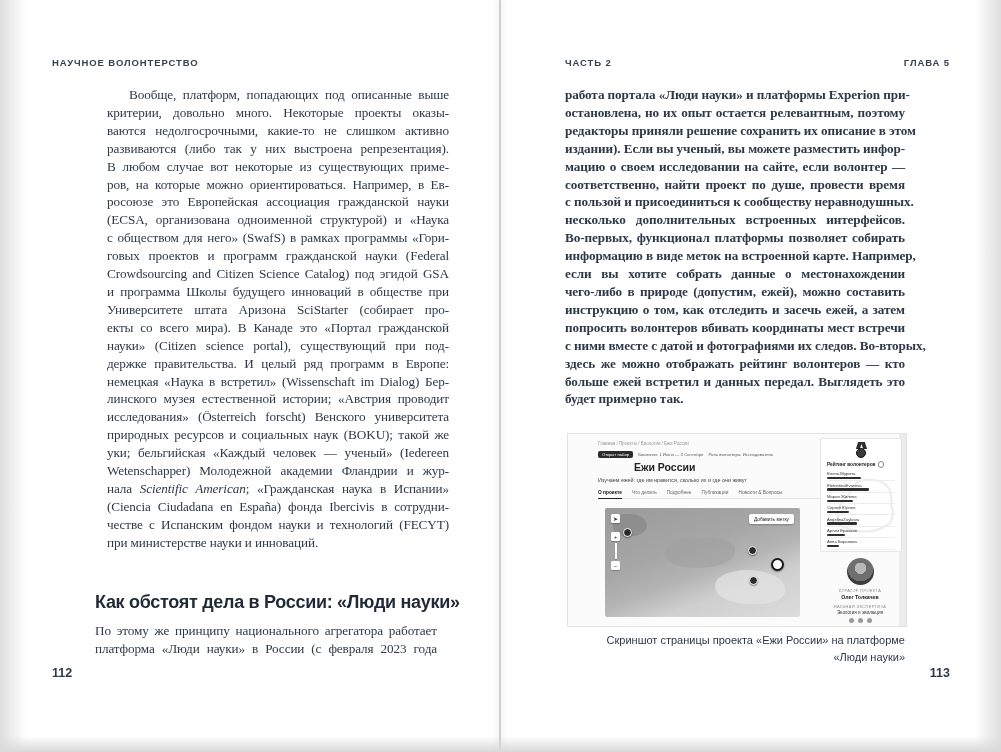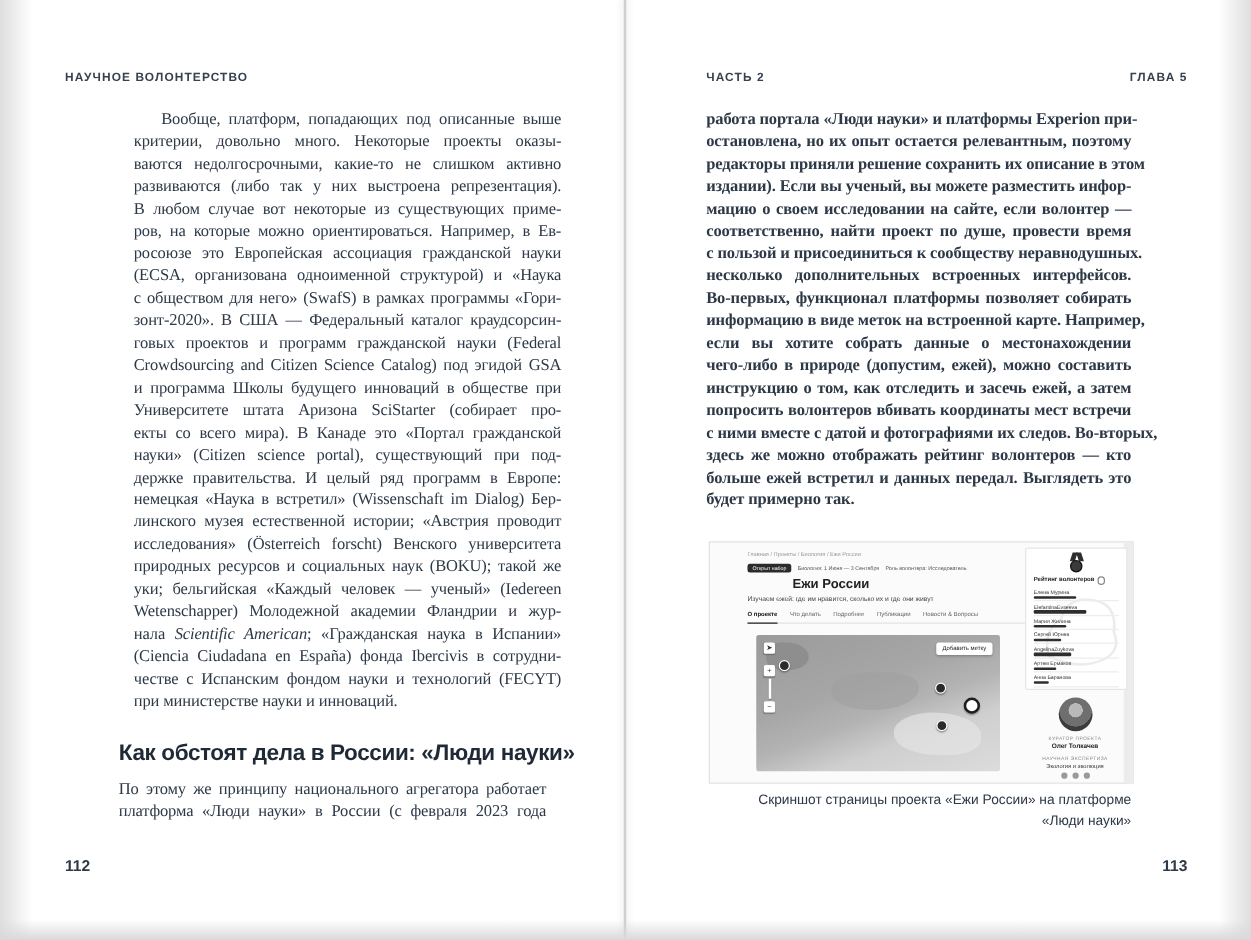--- a/index.html
+++ b/index.html
@@ -6,21 +6,21 @@
   body{background:#e8e8e8;font-family:"Liberation Serif",serif;}
   #spread{position:relative;width:1001px;height:752px;background:#ffffff;overflow:hidden;margin:0 auto;}
   
   .edge{position:absolute;pointer-events:none;z-index:5;}
   .edge-left{left:0;top:0;bottom:0;width:26px;background:linear-gradient(to right,#dedede,rgba(255,255,255,0));}
   .edge-right{right:0;top:0;bottom:0;width:26px;background:linear-gradient(to left,#dedede,rgba(255,255,255,0));}
   .edge-bottom{left:0;right:0;bottom:0;height:16px;background:linear-gradient(to top,#d9d9d9,rgba(255,255,255,0));}
   .gutter{position:absolute;left:499px;top:0;bottom:0;width:2px;background:#cfcfcf;box-shadow:0 0 6px 2px rgba(0,0,0,0.06);z-index:4;}
 
   .running-head{position:absolute;font-family:"Liberation Sans",sans-serif;font-weight:bold;font-size:9.5px;letter-spacing:0.9px;color:#37424f;}
-  .page-number{position:absolute;font-family:"Liberation Sans",sans-serif;font-weight:bold;font-size:12.5px;color:#2d3947;margin-top:20px;}
+  .page-number{position:absolute;font-family:"Liberation Sans",sans-serif;font-weight:bold;font-size:12.5px;color:#2d3947;}
 
   .textblock{position:absolute;font-size:13.2px;line-height:17.9px;color:#2d3947;letter-spacing:-0.1px;}
   .tline{text-align:justify;text-align-last:justify;white-space:nowrap;}
   .tline.last{text-align-last:left;}
   .tline.indent{padding-left:22px;}
   .tline i{font-style:italic;}
 
   .section-heading{position:absolute;font-family:"Liberation Sans",sans-serif;font-weight:bold;font-size:18px;letter-spacing:-0.3px;color:#1f2a36;white-space:nowrap;}
 
   .caption{position:absolute;font-family:"Liberation Sans",sans-serif;font-size:11px;line-height:17px;color:#2d3947;text-align:right;}
@@ -87,21 +87,20 @@
   <div class="textblock" style="left:95px;top:86px;width:342px;margin-left:12px;">
       <div class="tline indent">Вообще, платформ, попадающих под описанные выше</div>
       <div class="tline">критерии, довольно много. Некоторые проекты оказы-</div>
       <div class="tline">ваются недолгосрочными, какие-то не слишком активно</div>
       <div class="tline">развиваются (либо так у них выстроена репрезентация).</div>
       <div class="tline">В любом случае вот некоторые из существующих приме-</div>
       <div class="tline">ров, на которые можно ориентироваться. Например, в Ев-</div>
       <div class="tline">росоюзе это Европейская ассоциация гражданской науки</div>
       <div class="tline">(ECSA, организована одноименной структурой) и «Наука</div>
       <div class="tline">с обществом для него» (SwafS) в рамках программы «Гори-</div>
-      <div class="tline">зонт-2020». В США — Федеральный каталог краудсорсин-</div>
       <div class="tline">говых проектов и программ гражданской науки (Federal</div>
       <div class="tline">Crowdsourcing and Citizen Science Catalog) под эгидой GSA</div>
       <div class="tline">и программа Школы будущего инноваций в обществе при</div>
       <div class="tline">Университете штата Аризона SciStarter (собирает про-</div>
       <div class="tline">екты со всего мира). В Канаде это «Портал гражданской</div>
       <div class="tline">науки» (Citizen science portal), существующий при под-</div>
       <div class="tline">держке правительства. И целый ряд программ в Европе:</div>
       <div class="tline">немецкая «Наука в встретил» (Wissenschaft im Dialog) Бер-</div>
       <div class="tline">линского музея естественной истории; «Австрия проводит</div>
       <div class="tline">исследования» (Österreich forscht) Венского университета</div>

